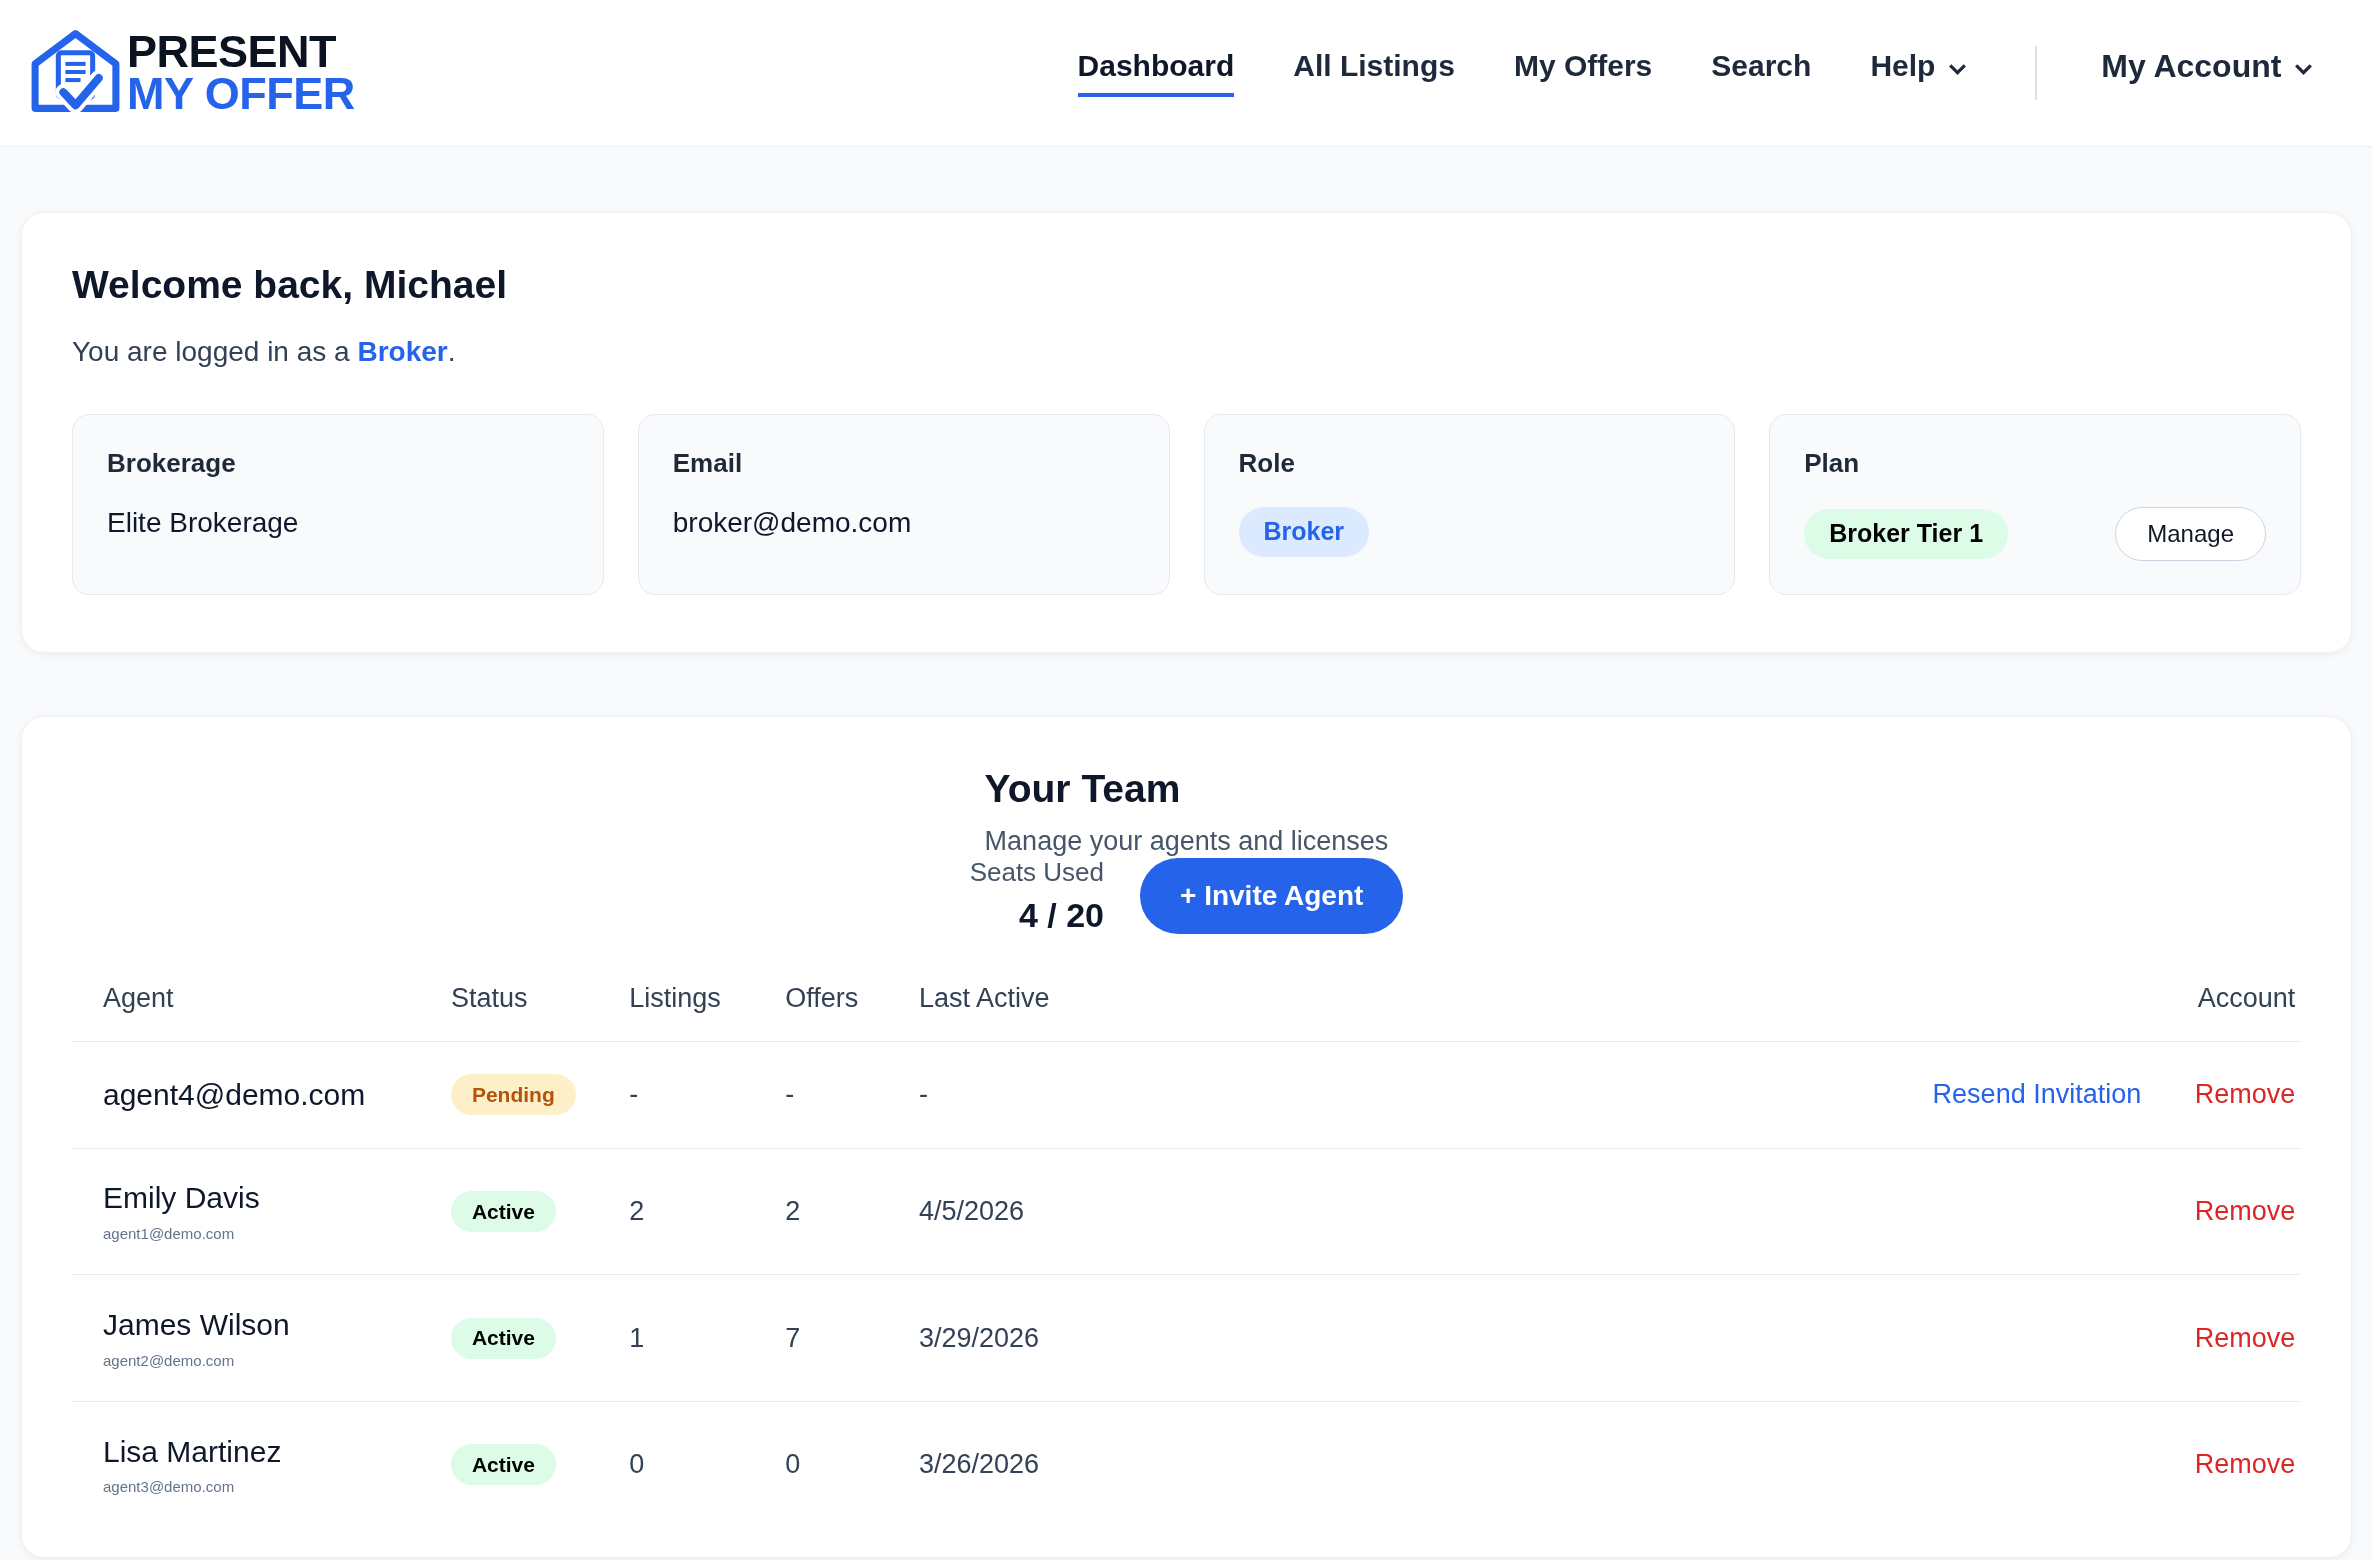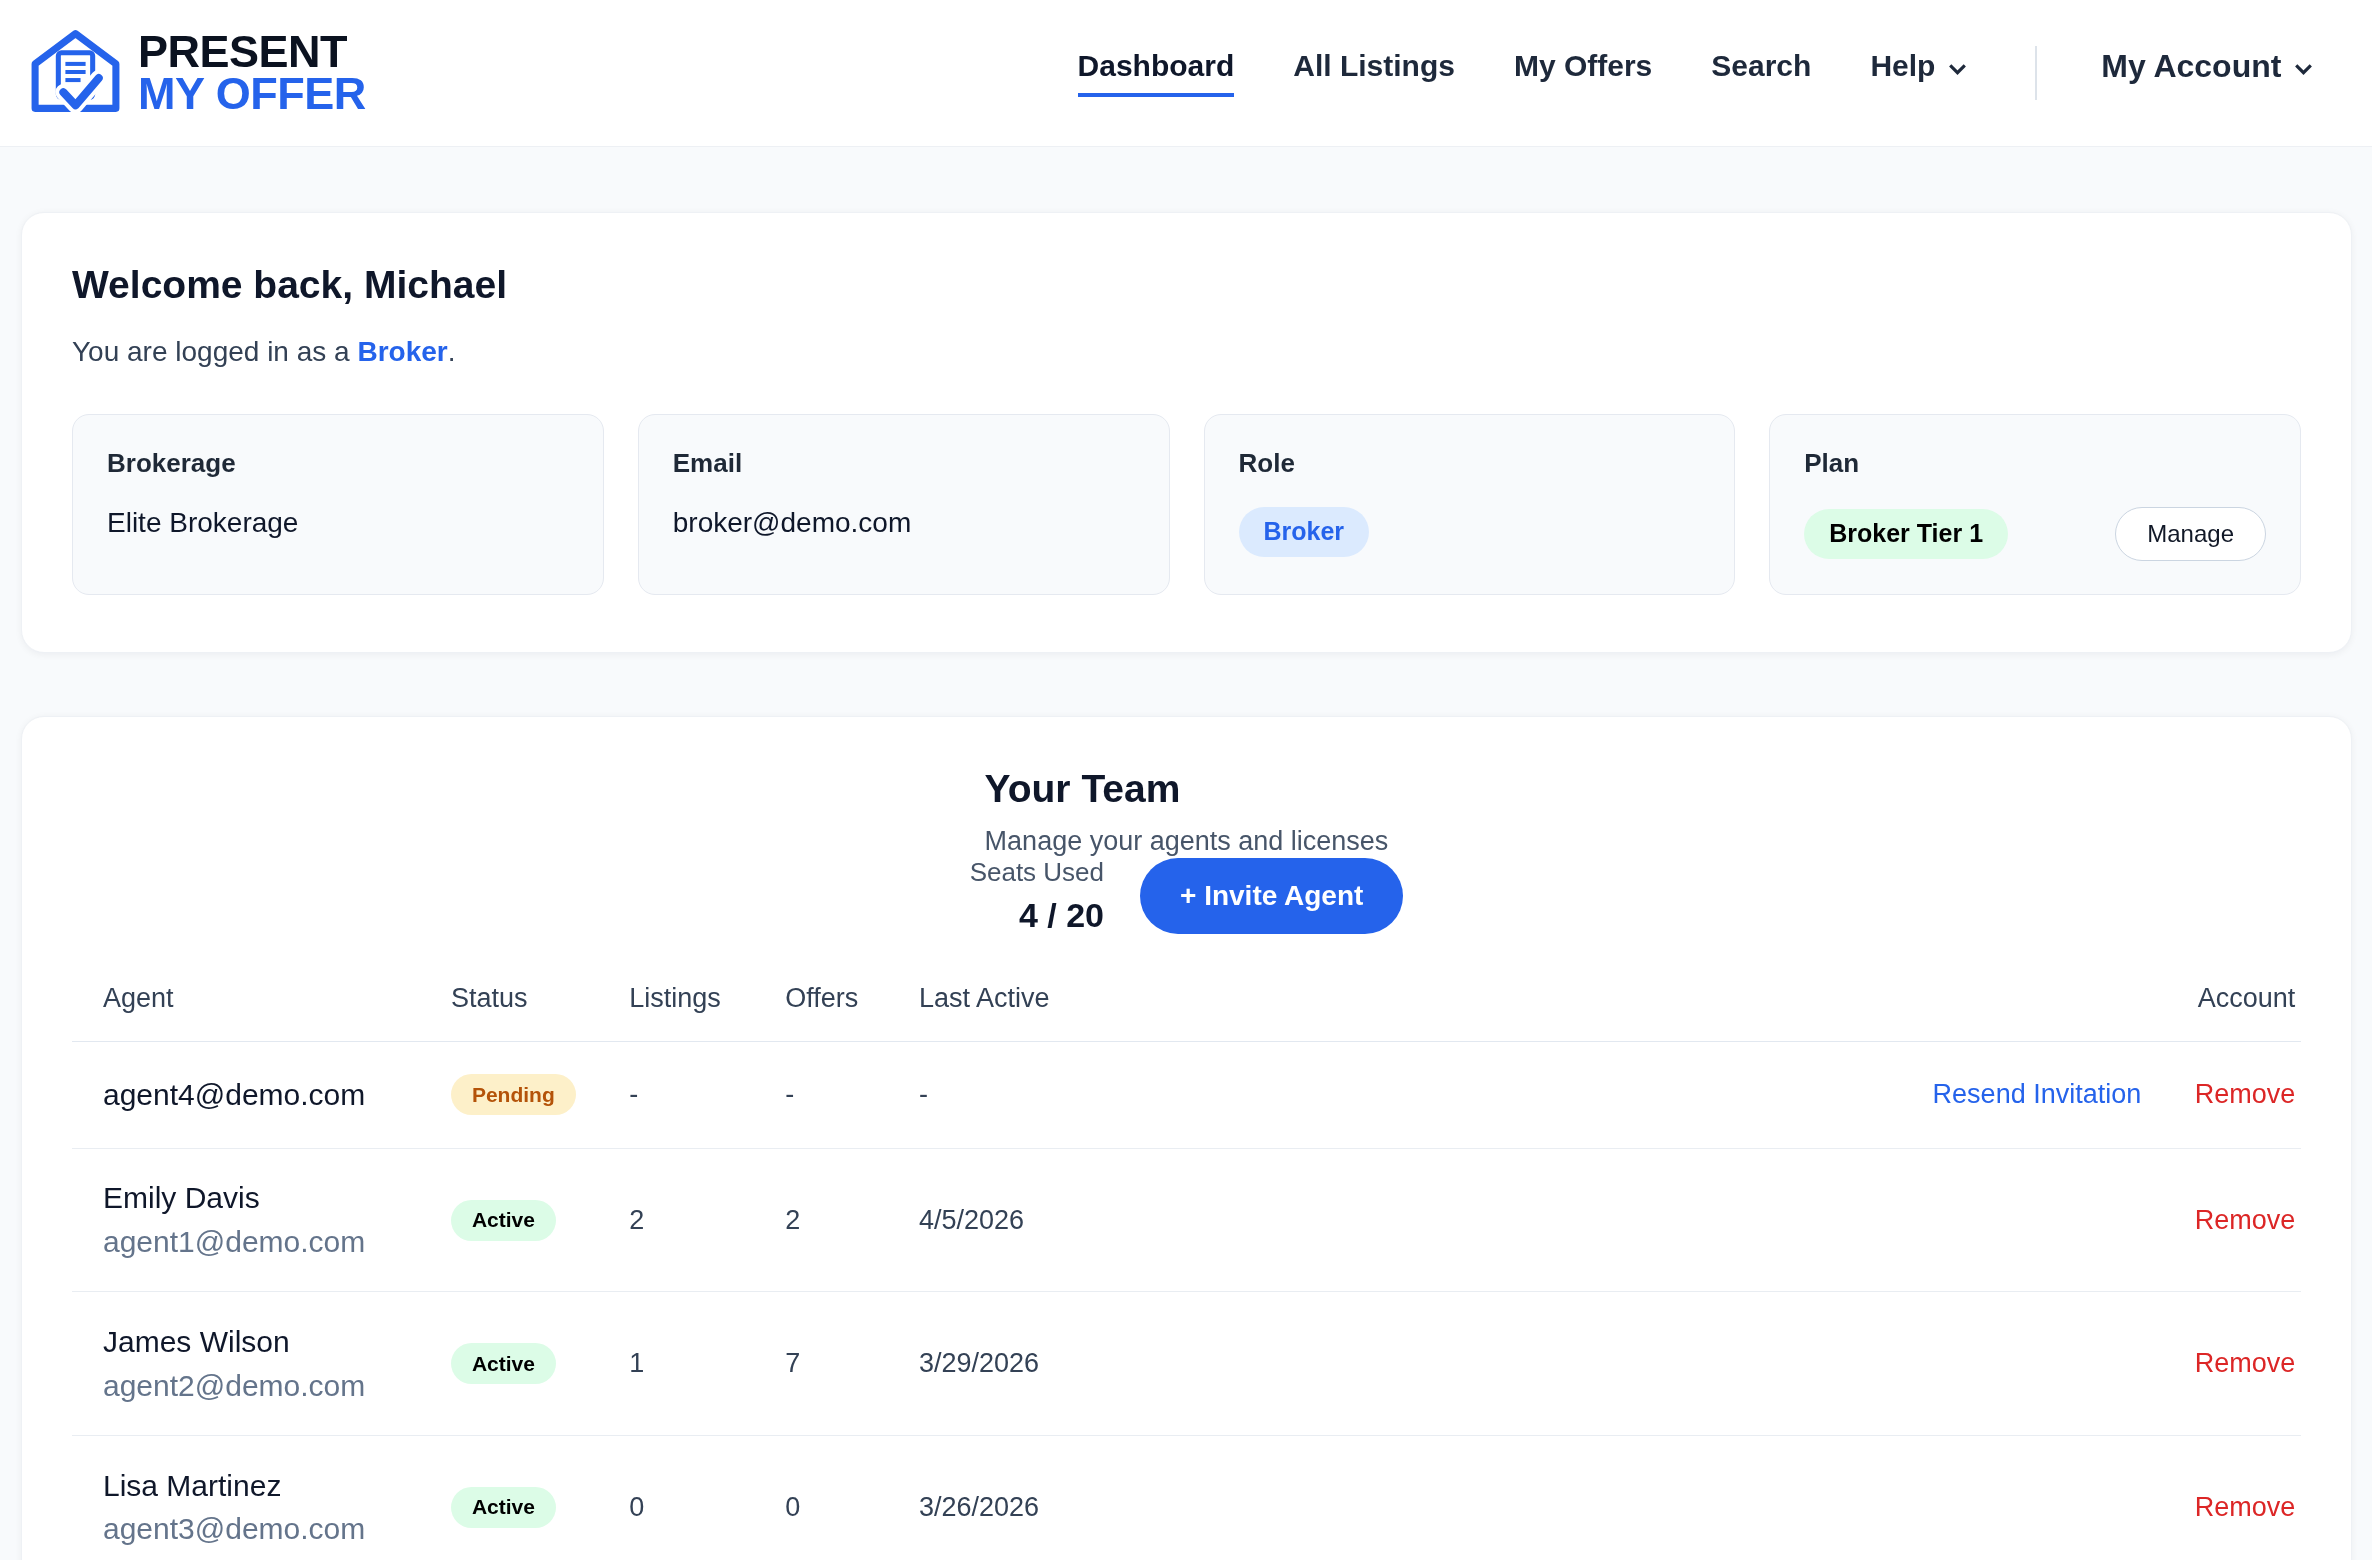--- a/index.html
+++ b/index.html
@@ -16,21 +16,21 @@
   
   .topbar {
     height: 147px;
     background: #ffffff;
     border-bottom: 1px solid #edf0f4;
     display: flex;
     align-items: center;
     justify-content: space-between;
     padding: 0 57px 0 25px;
   }
-  .brand { display:flex; align-items:center; gap:12px; }
+  .brand { display:flex; align-items:center; gap:1px; }
   .brand-text { line-height: 0.94; letter-spacing: -0.5px; }
   .brand-line { display:block; font-weight: bold; font-size: 45px; }
   .brand-line1 { color: #0b1220; }
   .brand-line2 { color: #2563eb; }
 
   .nav { display:flex; align-items:center; gap: 59px; }
   .nav-item {
     font-size: 30px;
     font-weight: 700;
     color: #1e293b;
@@ -129,21 +129,21 @@
   .team-table th:last-child, .team-table td:last-child { text-align: right; padding-right: 5.7px; }
   .team-table td {
     padding: 32.5px 0;
     border-bottom: 1px solid #e9edf2;
     vertical-align: middle;
     font-size: 27px;
     color: #334155;
   }
   .team-table tr:last-child td { border-bottom: none; }
   .agent-name { font-size: 30px; color: #0f172a; }
-  .agent-email { font-size: 30px; color: #64748b; margin-top: 9.6px; }
+  .agent-email { font-size: 15px; color: #64748b; margin-top: 9.6px; }
   .num-cell { color: #0f172a; }
   .link { text-decoration: none; font-size: 27px; cursor: pointer; margin-left: 46px; }
   .link-resend { color: #2563eb; }
   .link-remove { color: #dc2626; }
 
   
   .logo-svg { width: 101px; height: 92px; display:block; }
 </style>
 </head>
 <body>

